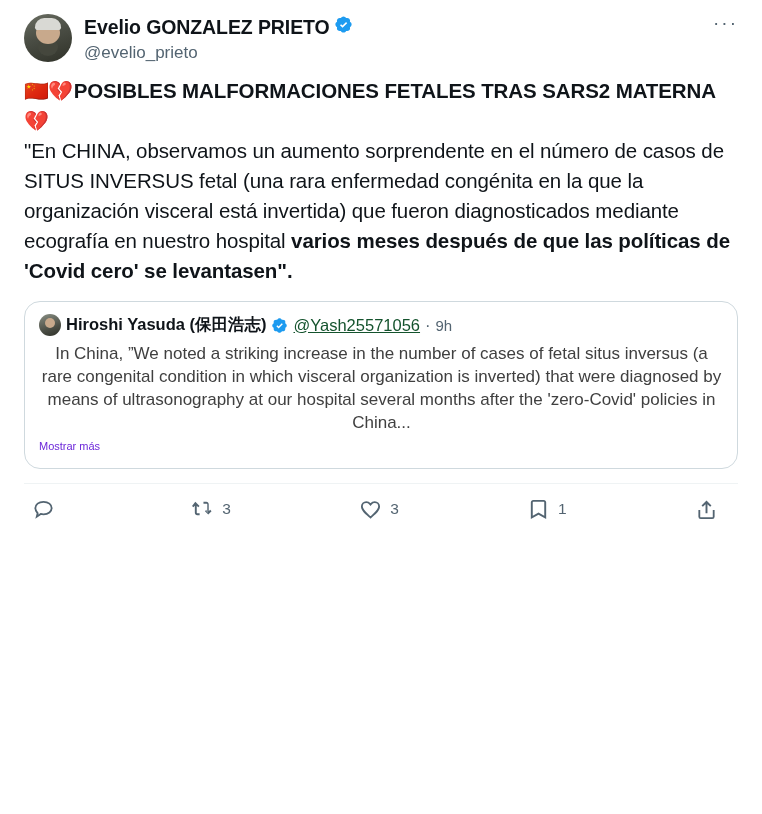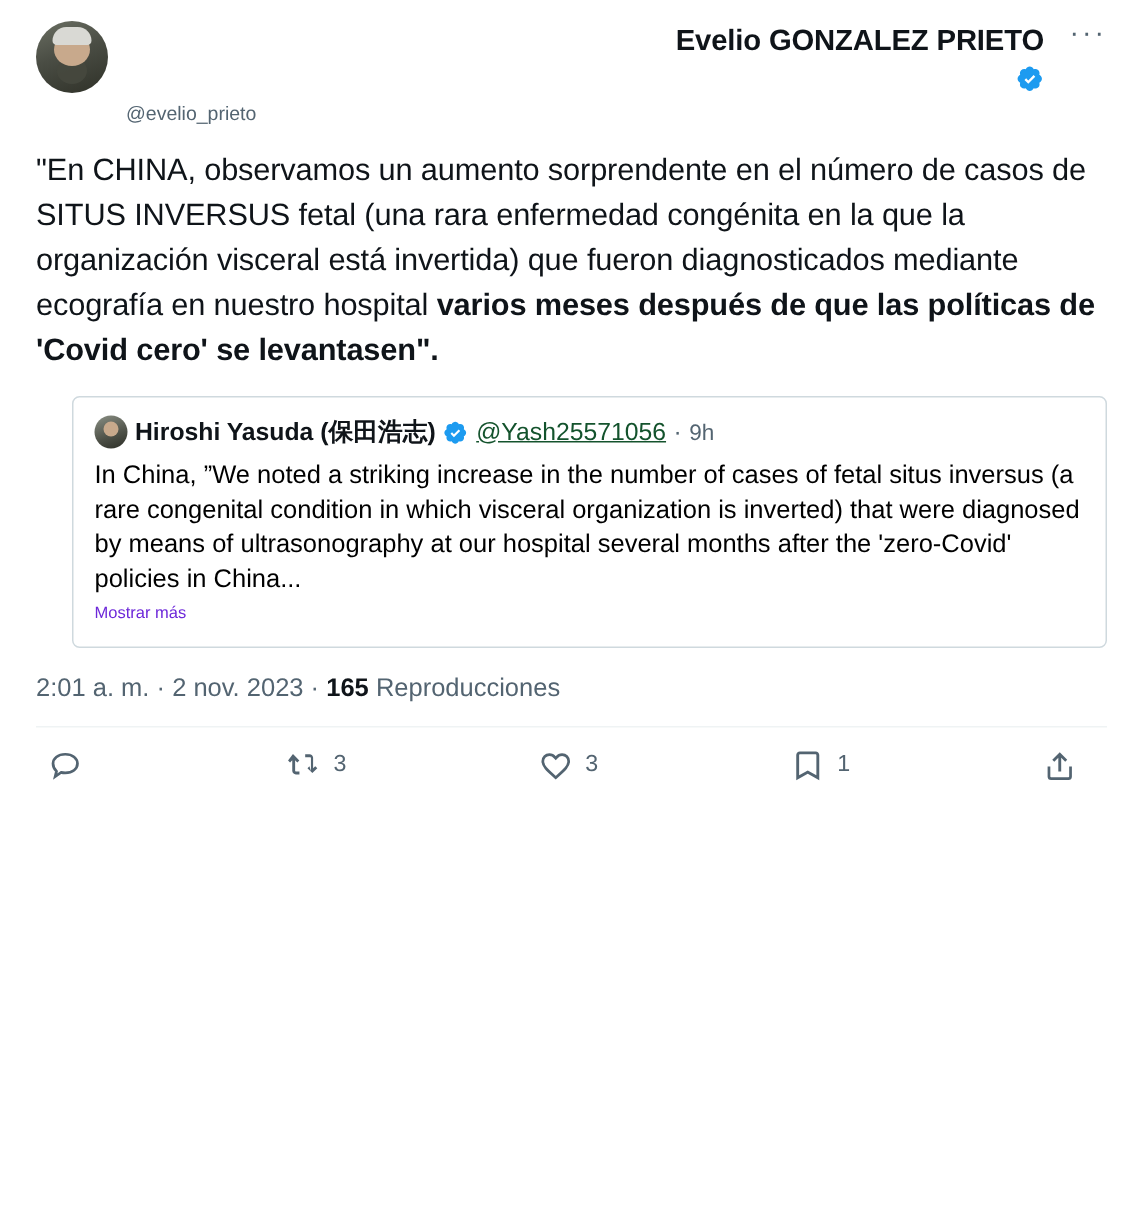--- a/index.html
+++ b/index.html
@@ -55,39 +55,38 @@
     border-radius: 13px 13px 4px 4px;
     background: #d9d9d4;
   }
   .names {
     flex: 1;
     min-width: 0;
     padding-top: 1px;
   }
   .name-row {
     display: flex;
-    align-items: flex-end;
+    align-items: flex-start;
     gap: 4px;
-    flex-direction: column;
   }
   .display-name {
     font-size: 19.5px;
     font-weight: bold;
     line-height: 24px;
     color: #0f1419;
     letter-spacing: -0.1px;
   }
   .verified {
     width: 19px;
     height: 19px;
     flex: 0 0 19px;
     display: inline-block;
   }
   .handle {
-    font-size: 13px;
+    font-size: 17px;
     color: #536471;
     line-height: 23px;
     margin-top: 2px;
   }
   .more-btn {
     width: 30px;
     height: 26px;
     color: #536471;
     font-size: 19px;
     line-height: 18px;
@@ -106,23 +105,22 @@
   }
   .body p {
     margin: 0;
   }
   .b { font-weight: bold; }
   .emoji { font-size: 20px; }
   
   .quote {
     margin-top: 15px;
     border: 1px solid #cfd9de;
-    border-radius: 5px;
+    border-radius: 16px;
     padding: 12px 13px 14px 14px;
-    margin-left: 24px;
   }
   .q-head {
     display: flex;
     align-items: center;
     gap: 5px;
     flex-wrap: nowrap;
   }
   .q-avatar {
     width: 22px;
     height: 22px;
@@ -164,21 +162,22 @@
     color: #536471;
   }
   .q-time {
     font-size: 15px;
     color: #536471;
   }
   .q-body {
     margin-top: 6px;
     font-size: 17px;
     line-height: 23px;
-    color: #000000;
+    color: #404040;
+    text-align: center;
   }
   .show-more {
     margin-top: 6px;
     font-size: 11px;
     color: #6d28d9;
     cursor: pointer;
     display: inline-block;
   }
   
   .meta {
@@ -233,20 +232,23 @@
           </svg>
         </span>
       </div>
       <div class="handle">@evelio_prieto</div>
     </div>
     <div class="more-btn">···</div>
   </div>
 
   <div class="body">
     <p>
+      <span class="emoji">🇨🇳</span><span class="emoji">💔</span><span class="b">POSIBLES MALFORMACIONES FETALES TRAS SARS2 MATERNA</span><span class="emoji">💔</span>
+    </p>
+    <p>
       <span>"En CHINA, observamos un aumento sorprendente en el número de casos de SITUS INVERSUS fetal (una rara enfermedad congénita en la que la organización visceral está invertida) que fueron diagnosticados mediante ecografía en nuestro hospital </span><span class="b">varios meses después de que las políticas de 'Covid cero' se levantasen".</span>
     </p>
   </div>
 
   <div class="quote">
     <div class="q-head">
       <div class="q-avatar"></div>
       <span class="q-name">Hiroshi Yasuda (保田浩志)</span>
       <span class="q-verified">
         <svg viewBox="0 0 24 24" width="17" height="17" aria-hidden="true">
@@ -255,28 +257,20 @@
         </svg>
       </span>
       <span class="q-handle">@Yash25571056</span>
       <span class="q-sep">·</span>
       <span class="q-time">9h</span>
     </div>
     <div class="q-body">In China, ”We noted a striking increase in the number of cases of fetal situs inversus (a rare congenital condition in which visceral organization is inverted) that were diagnosed by means of ultrasonography at our hospital several months after the 'zero-Covid' policies in China...</div>
     <span class="show-more">Mostrar más</span>
   </div>
 
-  <div class="meta">
-    <span>2:01 a. m.</span>
-    <span>·</span>
-    <span>2 nov. 2023</span>
-    <span>·</span>
-    <span class="views-count">165</span>
-    <span>Reproducciones</span>
-  </div>
 
   <div class="divider"></div>
 
   <div class="actions">
 
     <div class="action">
       <span>
         <svg viewBox="0 0 24 24" width="23" height="23" aria-hidden="true">
           <path fill="none" stroke="#536471" stroke-width="1.9" d="M3.5 10.5c0-3.6 3.4-6.5 8.5-6.5s8.5 2.9 8.5 6.5-3.4 6.5-8.5 6.5c-1 0-2-.1-2.9-.35L5 19.5l.9-3.6C4.4 14.5 3.5 12.6 3.5 10.5z"></path>
         </svg>

